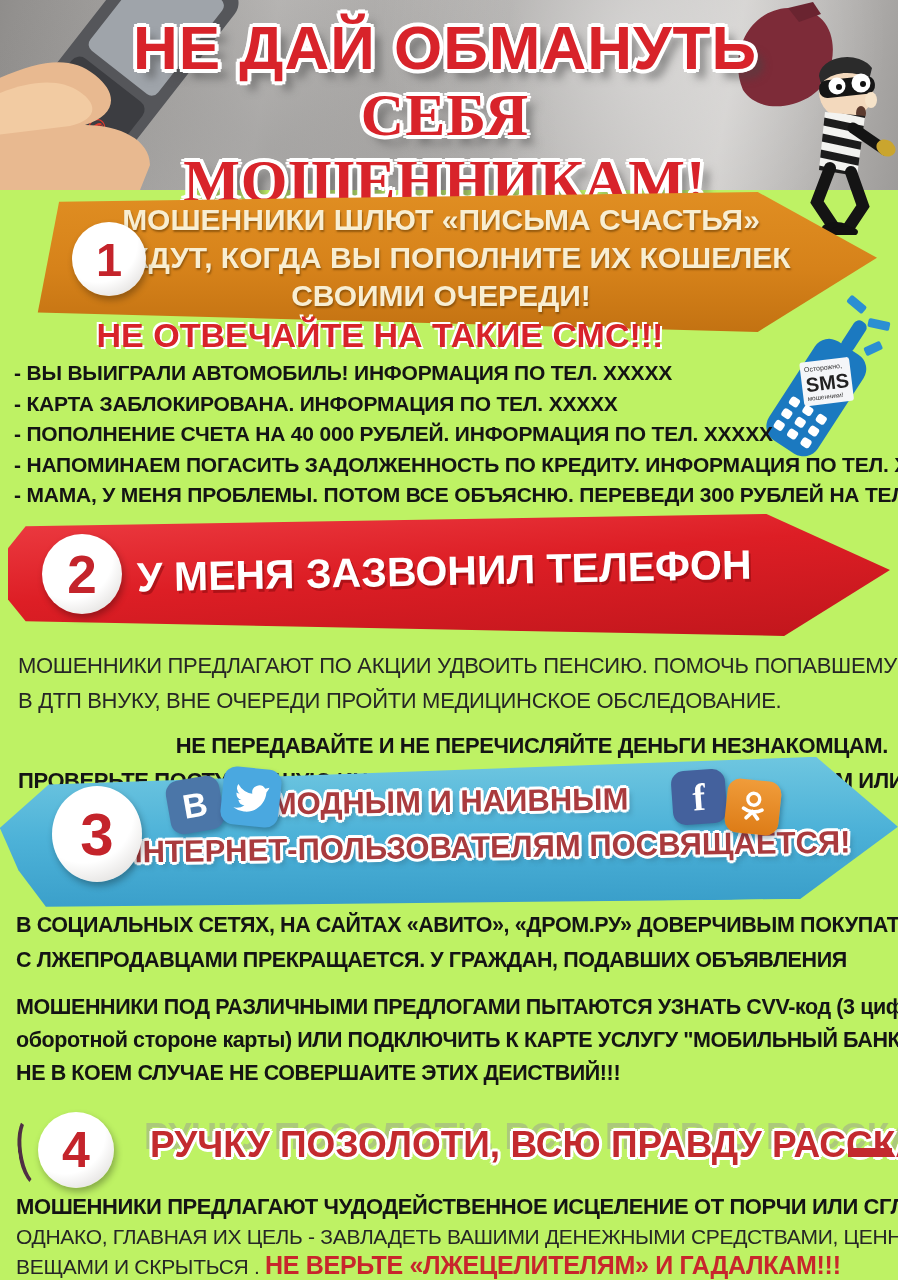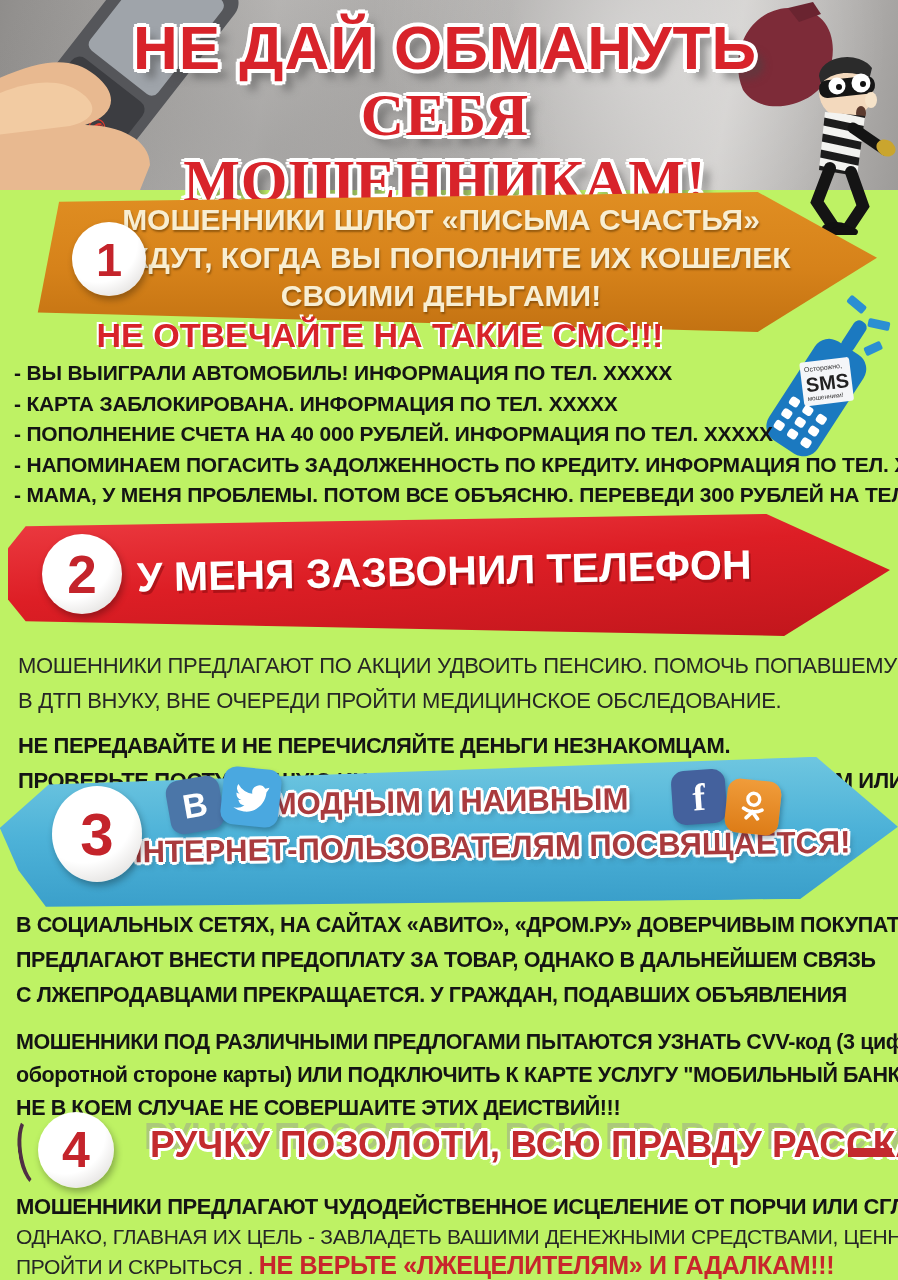--- a/index.html
+++ b/index.html
@@ -66,21 +66,21 @@
     display:flex; align-items:center; justify-content:center;
     padding:0 140px 8px 130px;
   }
   .banner2-text {
     color:#ffffff; font-weight:700; font-size:41px; white-space:nowrap;
     transform:rotate(-1.2deg); text-shadow:2px 3px 0 rgba(130,8,12,.5);
   }
 
   .s2-text { left:18px; top:648px; width:870px; }
   .s2-reg { color:#262626; font-weight:400; font-size:22px; line-height:35px; letter-spacing:-0.3px; white-space:nowrap; }
-  .s2-bold { color:#141414; font-weight:700; font-size:22px; line-height:35px; letter-spacing:-0.4px; white-space:nowrap; }
+  .s2-bold { color:#141414; font-weight:700; font-size:22px; line-height:35px; letter-spacing:-0.4px; white-space:nowrap;text-align:right; }
   .gap-s { height:10px; }
 
   .banner3 {
     left:0; top:762px; width:898px; height:142px;
     background:linear-gradient(180deg,#6ec6e0 0%, #4db2d8 50%, #3a9fca 100%);
     clip-path:polygon(0% 42%, 5.5% 12%, 91% 0%, 100% 50%, 89% 100%, 5% 98%, 2% 72%);
     transform:rotate(-0.8deg);
   }
   .banner3-line {
     position:absolute; left:120px; width:660px; text-align:center;
@@ -173,21 +173,21 @@
 
     <div class="abs title">
       <div class="title-line1">НЕ ДАЙ ОБМАНУТЬ</div>
       <div class="title-line2">СЕБЯ МОШЕННИКАМ!</div>
     </div>
   </div>
 
   <div class="abs banner1">
     <div class="bline">МОШЕННИКИ ШЛЮТ «ПИСЬМА СЧАСТЬЯ»</div>
     <div class="bline">И ЖДУТ, КОГДА ВЫ ПОПОЛНИТЕ ИХ КОШЕЛЕК</div>
-    <div class="bline">СВОИМИ ДЕНЬГАМИ!</div>
+    <div class="bline">СВОИМИ ОЧЕРЕДИ!</div>
   </div>
   <div class="abs num-circle" style="left:72px;top:222px;width:74px;height:74px;font-size:47px;">
     <span>1</span>
   </div>
   <div class="abs warning1">НЕ ОТВЕЧАЙТЕ НА ТАКИЕ СМС!!!</div>
 
   <svg class="abs" style="right:6px;top:292px" width="140" height="190" viewBox="0 0 140 190">
     <g transform="rotate(33 70 95)">
       <rect x="42" y="48" width="58" height="118" rx="17" fill="#1b79c0"></rect>
       <rect x="62" y="18" width="14" height="34" rx="6" fill="#1b79c0"></rect>
@@ -260,37 +260,36 @@
   </div>
   <div class="abs social" style="left:726px;top:780px;width:54px;height:54px;background:linear-gradient(180deg,#f09c3a,#dd7c17);transform:rotate(6deg);">
     <svg width="34" height="34" viewBox="0 0 24 24">
       <circle cx="12" cy="6.5" r="4.2" fill="none" stroke="#fff" stroke-width="2.4"></circle>
       <path d="M5.5 13.5 c3.8 2.6 9.2 2.6 13 0 M8 20 l4-4.5 4 4.5" fill="none" stroke="#fff" stroke-width="2.6" stroke-linecap="round"></path>
     </svg>
   </div>
 
   <div class="abs s3-text">
     <div class="s3-line">В СОЦИАЛЬНЫХ СЕТЯХ, НА САЙТАХ «АВИТО», «ДРОМ.РУ»  ДОВЕРЧИВЫМ ПОКУПАТЕЛЯМ</div>
-    <div class="s3-line">ПРЕДЛАГАЮТ ВНЕСТИ ПРЕДОПЛАТУ ЗА ТОВАР, ОДНАКО  В ДАЛЬНЕЙШЕМ СВЯЗЬ</div>
     <div class="s3-line">С ЛЖЕПРОДАВЦАМИ ПРЕКРАЩАЕТСЯ.  У ГРАЖДАН, ПОДАВШИХ ОБЪЯВЛЕНИЯ</div>
     <div class="gap-m"></div>
     <div class="s3-line2">МОШЕННИКИ ПОД РАЗЛИЧНЫМИ ПРЕДЛОГАМИ ПЫТАЮТСЯ УЗНАТЬ CVV-код (3 цифры на</div>
     <div class="s3-line2">оборотной стороне карты) ИЛИ ПОДКЛЮЧИТЬ К КАРТЕ УСЛУГУ "МОБИЛЬНЫЙ БАНК".</div>
     <div class="s3-line2">НЕ В КОЕМ СЛУЧАЕ НЕ СОВЕРШАИТЕ ЭТИХ ДЕИСТВИЙ!!!</div>
   </div>
 
   <div class="abs arc4"></div>
   <div class="abs num-circle" style="left:38px;top:1112px;width:76px;height:76px;font-size:50px;">
     <span>4</span>
   </div>
   <div class="abs heading4">РУЧКУ ПОЗОЛОТИ, ВСЮ ПРАВДУ РАССКАЖУ</div>
   <div class="abs dash4"></div>
 
   <div class="abs s4-text">
     <div class="s4-bold">МОШЕННИКИ ПРЕДЛАГАЮТ ЧУДОДЕЙСТВЕННОЕ ИСЦЕЛЕНИЕ ОТ ПОРЧИ ИЛИ СГЛАЗА.</div>
     <div class="s4-reg">ОДНАКО, ГЛАВНАЯ ИХ ЦЕЛЬ - ЗАВЛАДЕТЬ ВАШИМИ ДЕНЕЖНЫМИ СРЕДСТВАМИ, ЦЕННЫМИ</div>
     <div class="s4-reg">
-      <span>ПРОЙТИ И СКРЫТЬСЯ . </span>
+      <span>ВЕЩАМИ И СКРЫТЬСЯ . </span>
       <span class="s4-red">НЕ ВЕРЬТЕ «ЛЖЕЦЕЛИТЕЛЯМ» И ГАДАЛКАМ!!!</span>
     </div>
   </div>
 
 </div>
 
 </body></html>

